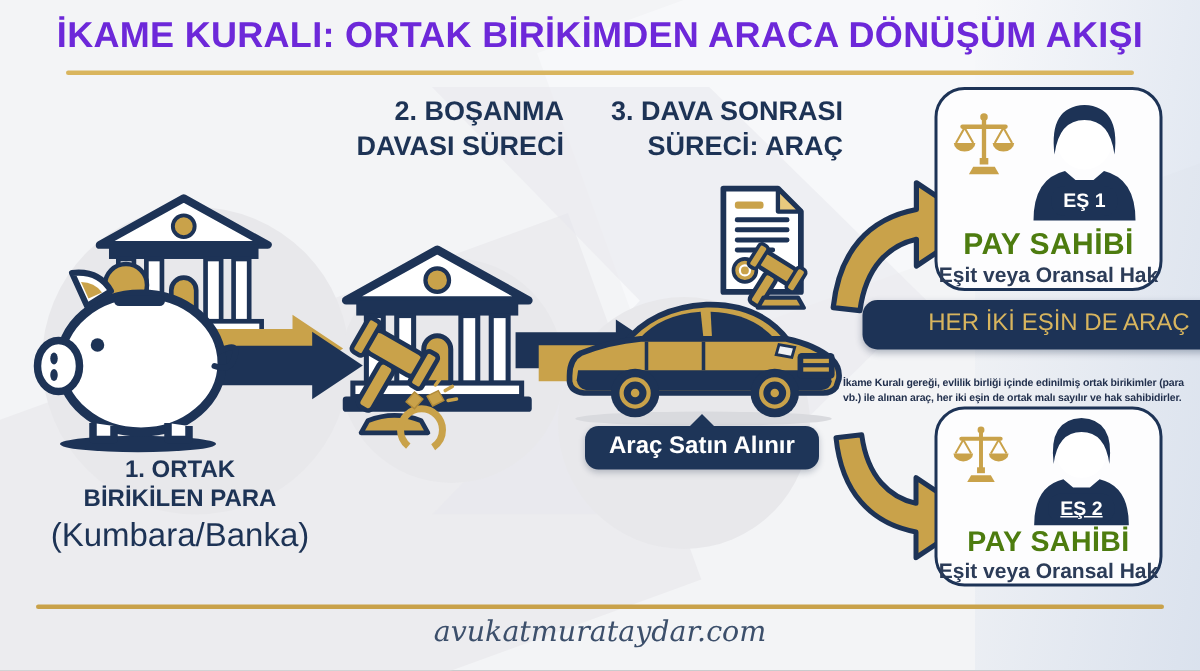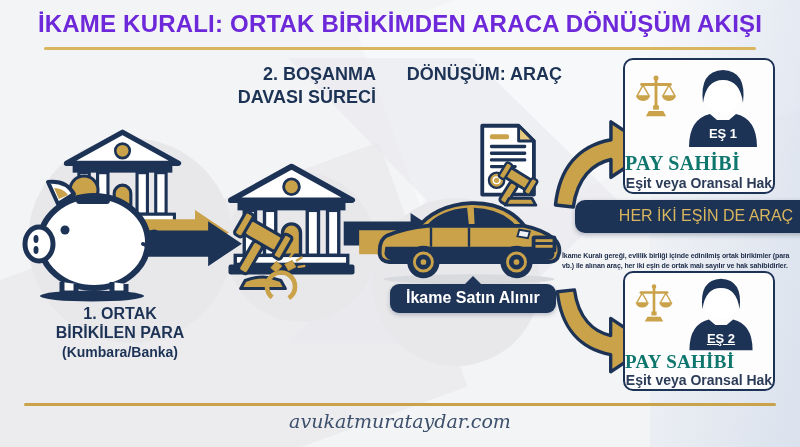--- a/index.html
+++ b/index.html
@@ -28,50 +28,50 @@
   .title-underline { left:44px; top:47px; width:712px; height:3px; background:#d9b55e; border-radius:2px; }
 
   
   .step-header { text-align:right; font-size:18px; font-weight:800; color:#1d3355; line-height:1.25; }
   .step2-header { left:196px; top:63px; width:180px; }
   .step3-header { left:382px; top:63px; width:180px; }
 
   
   .step1-label { left:8px; top:304px; width:224px; text-align:center; color:#1d3355; line-height:1.2; }
   .step1-label .big { font-size:16px; font-weight:800; }
-  .step1-label .small { font-size:14px; font-weight:700; margin-top:2px; }
+  .step1-label .small { font-size:22px; font-weight:400; margin-top:2px; }
 
   
   .tooltip { left:390px; top:284px; background:#1e3558; color:#fff; font-size:16px; font-weight:800;
     padding:5px 16px 6px; border-radius:9px; white-space:nowrap;
     box-shadow:0 2px 4px rgba(20,35,65,.25); }
   .tooltip::before { content:""; position:absolute; top:-8px; left:50%; transform:translateX(-50%);
     border-left:9px solid transparent; border-right:9px solid transparent; border-bottom:9px solid #1e3558; }
 
   
   .banner { left:575px; top:200px; width:262px; background:#1d3356; border-radius:10px;
     padding:6px 2px 7px; text-align:center; color:#d8b55e; font-size:16px; font-weight:400;
     line-height:1.22; box-shadow:0 2px 5px rgba(20,35,65,.3); }
   .note { left:562px; top:251px; width:240px; font-size:7px; font-weight:700; color:#22304d;
     line-height:1.45; letter-spacing:-0.1px; }
 
   
-  .card { left:623px; width:152px; background:#fdfdfe; border:2.5px solid #1d3356; border-radius:10px; }
+  .card { left:623px; width:152px; background:#fdfdfe; border:2.5px solid #1d3356; border-radius:20px; }
   .card1 { top:58px; height:136px; }
   .card2 { top:271px; height:120px; }
   .card .scales { position:absolute; left:8px; top:12px; width:46px; height:48px; }
   .card2 .scales { top:8px; width:42px; height:44px; }
   .card .avatar { position:absolute; left:52px; top:5px; width:92px; height:84px; }
   .card2 .avatar { top:1px; width:88px; height:78px; }
   .card .badge { position:absolute; left:98px; top:64px; transform:translateX(-50%);
     background:#1d3356; color:#fff; font-size:13px; font-weight:800; padding:2px 8px 3px;
     border-radius:9px; white-space:nowrap; }
   .card2 .badge { top:56px; left:96px;text-decoration:underline; }
-  .card .card-title { position:absolute; top:92px; width:100%; text-align:left;
-    font-size:20px; font-weight:800; color:#0f766e; letter-spacing:.3px;font-family:Liberation Serif, serif; }
+  .card .card-title { position:absolute; top:92px; width:100%; text-align:center;
+    font-size:20px; font-weight:800; color:#4d7c0f; letter-spacing:.3px; }
   .card2 .card-title { top:78px; font-size:19px; }
   .card .card-subtitle { position:absolute; top:115px; width:100%; text-align:center;
     font-size:14px; font-weight:600; color:#2c3c58; }
   .card2 .card-subtitle { top:99px; }
 
   
   .footer-line { left:24px; top:403px; width:752px; height:3px; background:#c9a24a; border-radius:2px; }
   .footer-text { left:0; top:410px; width:100%; text-align:center; font-style:italic;
     font-family:"DejaVu Serif", serif; font-size:19px; color:#3c4f6b; }
 
@@ -92,21 +92,22 @@
   <div class="abs bg-circle bg-c3"></div>
 
   <div class="abs title">İKAME KURALI: ORTAK BİRİKİMDEN ARACA DÖNÜŞÜM AKIŞI</div>
   <div class="abs title-underline"></div>
 
   <div class="abs step-header step2-header">
     <div>2. BOŞANMA</div>
     <div>DAVASI SÜRECİ</div>
   </div>
   <div class="abs step-header step3-header">
-    <div>DÖNÜŞÜM: ARAÇ</div>
+    <div>3. DAVA SONRASI</div>
+    <div>SÜRECİ: ARAÇ</div>
   </div>
 
   <svg class="abs" style="left:60px; top:128px;" width="125" height="108" viewBox="0 0 120 104">
     <polygon points="60,4 114,34 6,34" fill="#fff" stroke="#1d3356" stroke-width="5" stroke-linejoin="round"></polygon>
     <circle cx="60" cy="22" r="7" fill="#c9a24a" stroke="#1d3356" stroke-width="2.5"></circle>
     <rect x="12" y="34" width="96" height="9" fill="#1d3356"></rect>
     <rect x="18" y="43" width="10" height="40" fill="#fff" stroke="#1d3356" stroke-width="3"></rect>
     <rect x="36" y="43" width="10" height="40" fill="#fff" stroke="#1d3356" stroke-width="3"></rect>
     <rect x="74" y="43" width="10" height="40" fill="#fff" stroke="#1d3356" stroke-width="3"></rect>
     <rect x="92" y="43" width="10" height="40" fill="#fff" stroke="#1d3356" stroke-width="3"></rect>
@@ -209,21 +210,21 @@
     <rect x="170" y="66" width="18" height="3" fill="#c9a24a"></rect>
     <path d="M153,50 l11,2 -2,7 -11,-2 z" fill="#eef1f5" stroke="#1d3356" stroke-width="2"></path>
     <circle cx="52" cy="84" r="17" fill="#1d3356"></circle>
     <circle cx="52" cy="84" r="9.5" fill="none" stroke="#c9a24a" stroke-width="3"></circle>
     <circle cx="52" cy="84" r="3" fill="#c9a24a"></circle>
     <circle cx="150" cy="84" r="17" fill="#1d3356"></circle>
     <circle cx="150" cy="84" r="9.5" fill="none" stroke="#c9a24a" stroke-width="3"></circle>
     <circle cx="150" cy="84" r="3" fill="#c9a24a"></circle>
   </svg>
 
-  <div class="abs tooltip">İkame Satın Alınır</div>
+  <div class="abs tooltip">Araç Satın Alınır</div>
 
   <svg class="abs" style="left:549px; top:106px;" width="110" height="104" viewBox="0 0 110 105">
     <path d="M6,100 C10,62 30,40 62,34 L62,16 104,44 62,72 62,54 C44,58 28,72 24,102 Z" fill="#c9a24a" stroke="#1d3356" stroke-width="3.5" stroke-linejoin="round"></path>
   </svg>
   <svg class="abs flip-v" style="left:549px; top:287px;" width="110" height="100" viewBox="0 0 110 105">
     <path d="M6,100 C10,62 30,40 62,34 L62,16 104,44 62,72 62,54 C44,58 28,72 24,102 Z" fill="#c9a24a" stroke="#1d3356" stroke-width="3.5" stroke-linejoin="round"></path>
   </svg>
 
   <div class="abs card card1">
     <svg class="scales" viewBox="0 0 64 62">

